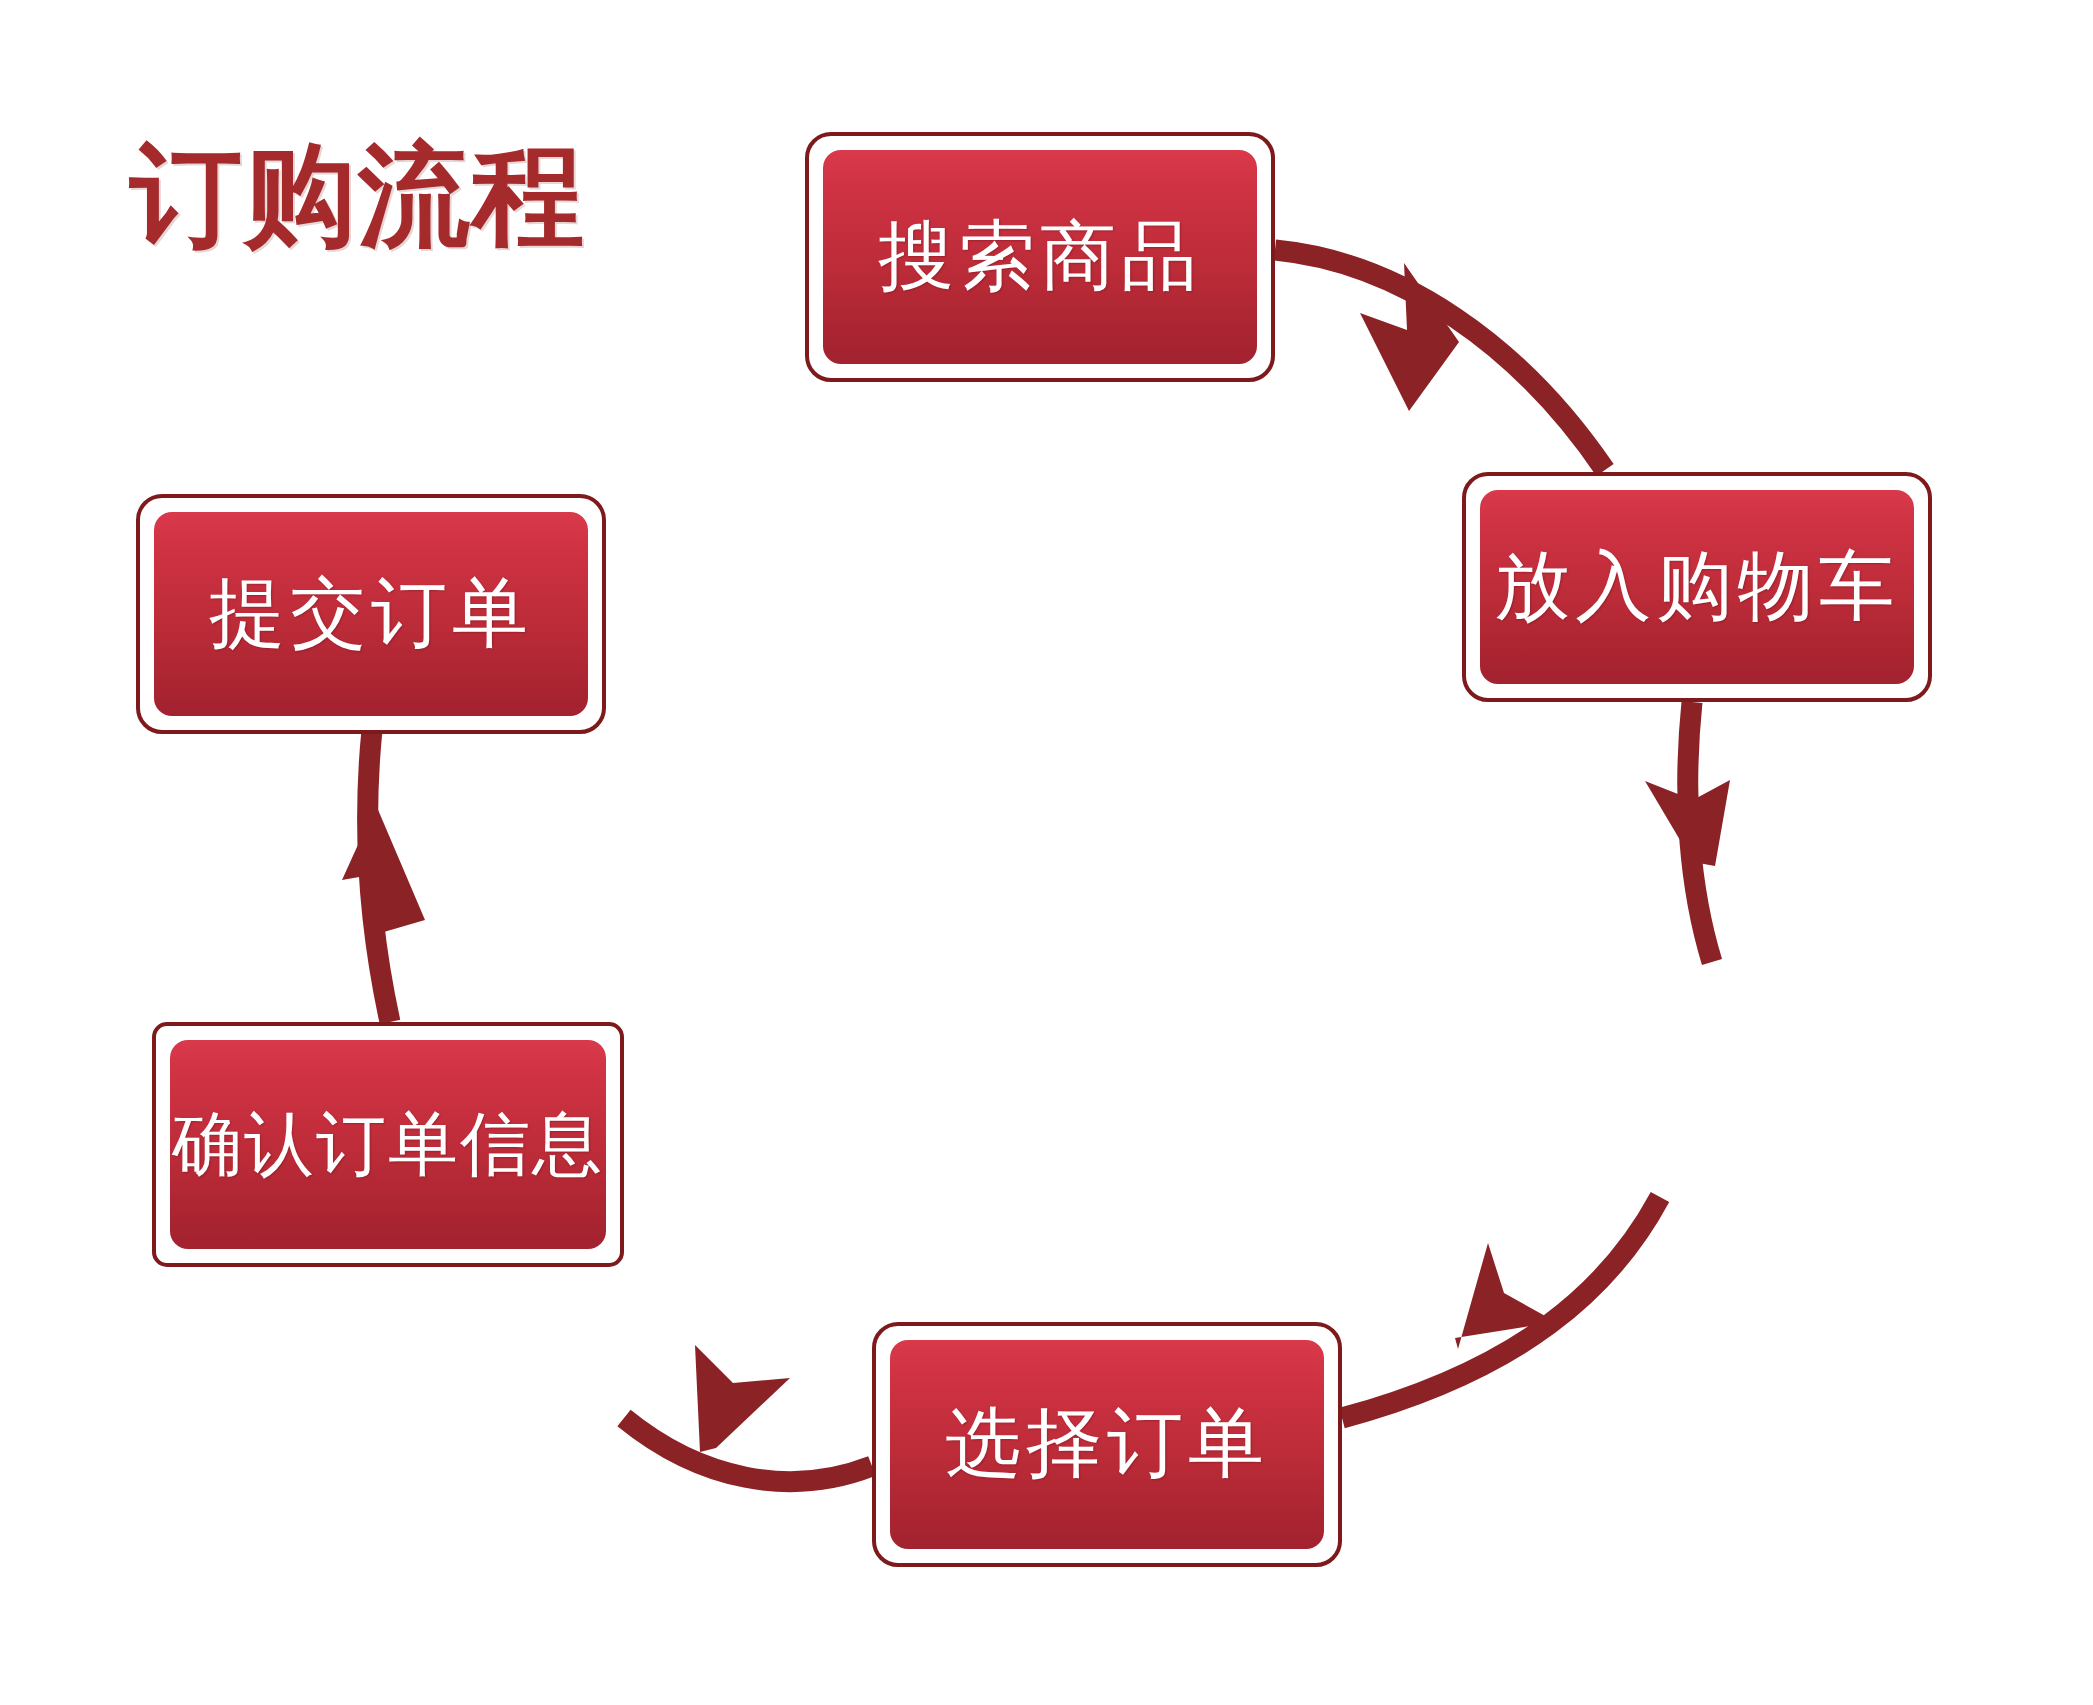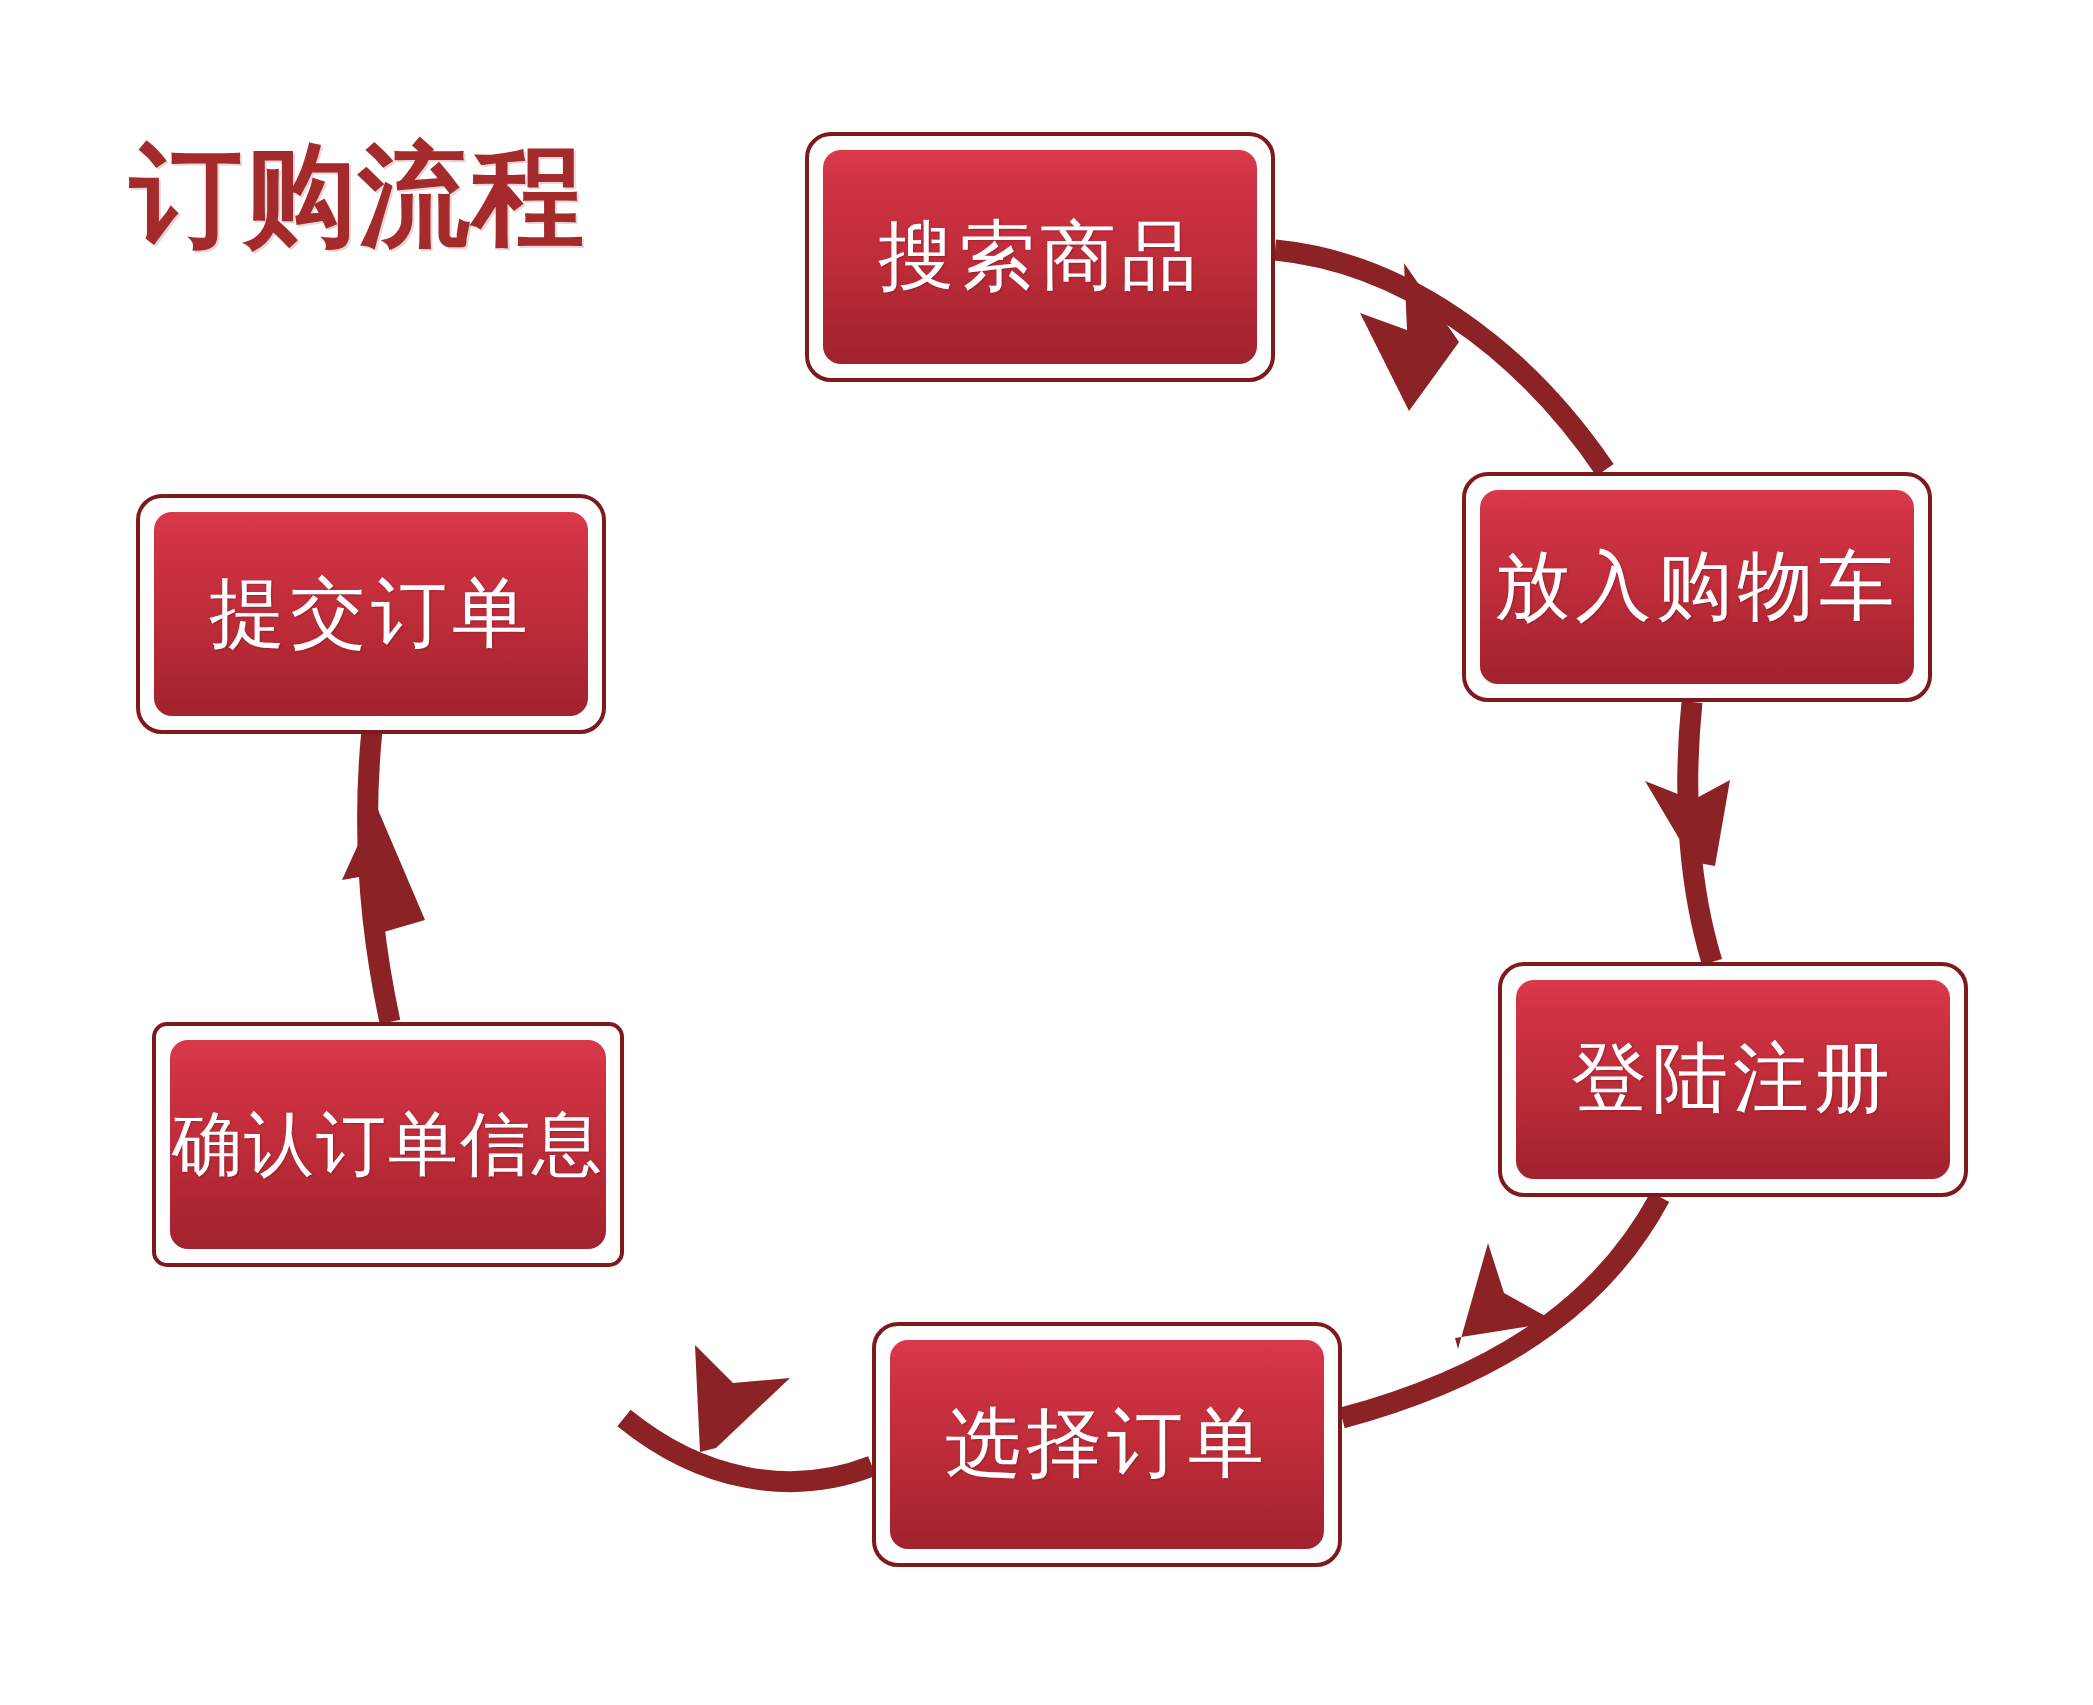--- a/index.html
+++ b/index.html
@@ -119,25 +119,20 @@
       <span class="node-label">放入购物车</span>
     </div>
   </div>
 
   <div class="node" id="node-search">
     <div class="node-inner">
       <span class="node-label">搜索商品</span>
     </div>
   </div>
 
-  <div class="node" id="node-login">
-    <div class="node-inner">
-      <span class="node-label">登陆注册</span>
-    </div>
-  </div>
 
   <div class="node" id="node-select-order">
     <div class="node-inner">
       <span class="node-label">选择订单</span>
     </div>
   </div>
 
   <div class="node" id="node-confirm">
     <div class="node-inner">
       <span class="node-label">确认订单信息</span>

